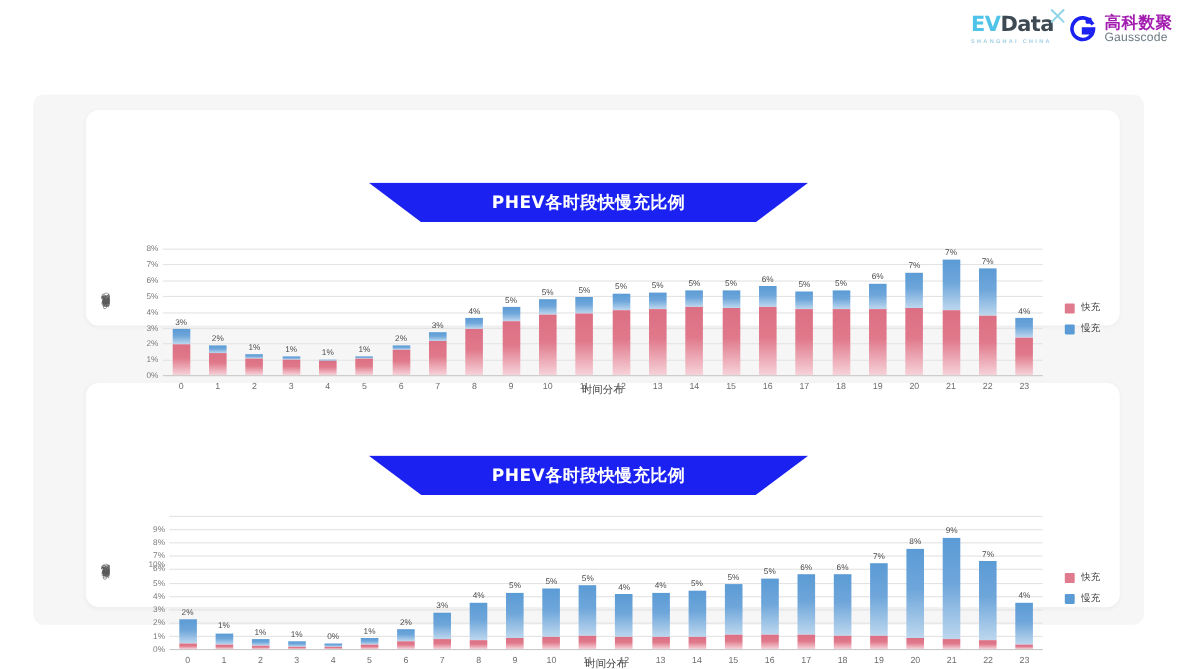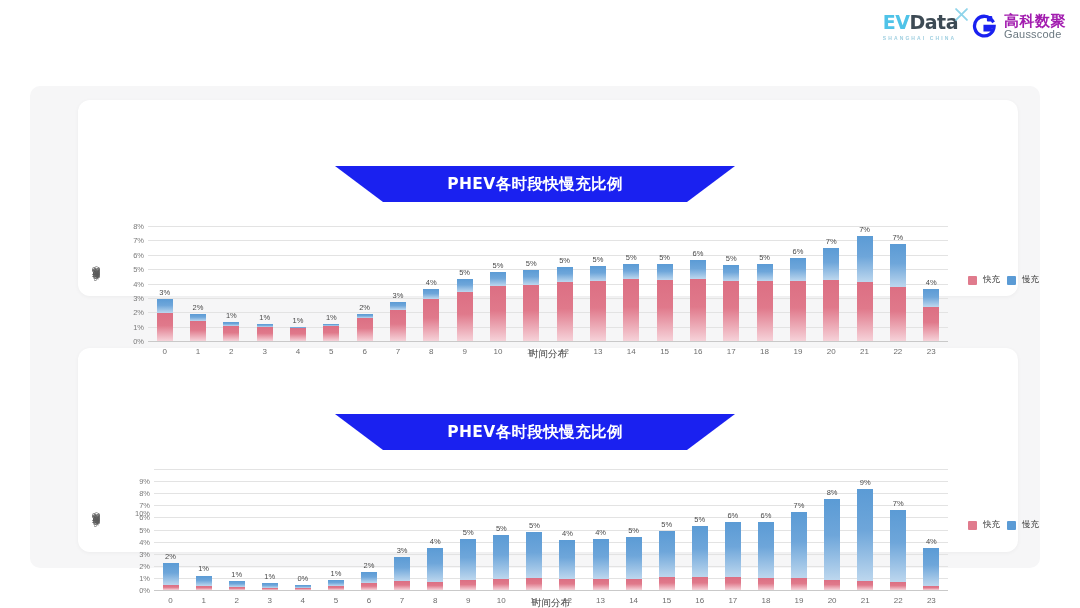--- a/index.html
+++ b/index.html
@@ -121,21 +121,21 @@
     font-size:8px;color:#6d6d6d;
   }
   .xlabel{
     position:absolute;left:0;width:100%;text-align:center;
     font-size:9.5px;color:#3d3d3d;
   }
   #xlab1{top:122px;}
   #xlab2{top:128px;}
 
   
-  .legend{position:absolute;display:flex;flex-direction:row;gap:7px;}
+  .legend{position:absolute;display:flex;flex-direction:column;gap:7px;}
   #legend1{left:938px;top:188px;}
   #legend2{left:938px;top:433px;}
   .legend-row{display:flex;align-items:center;gap:6px;}
   .legend-sw{width:9px;height:9px;border-radius:1px;}
   .legend-tx{font-size:8.5px;color:#3d3d3d;white-space:nowrap;}
 </style>
 </head>
 <body>
 
 <div class="header">

